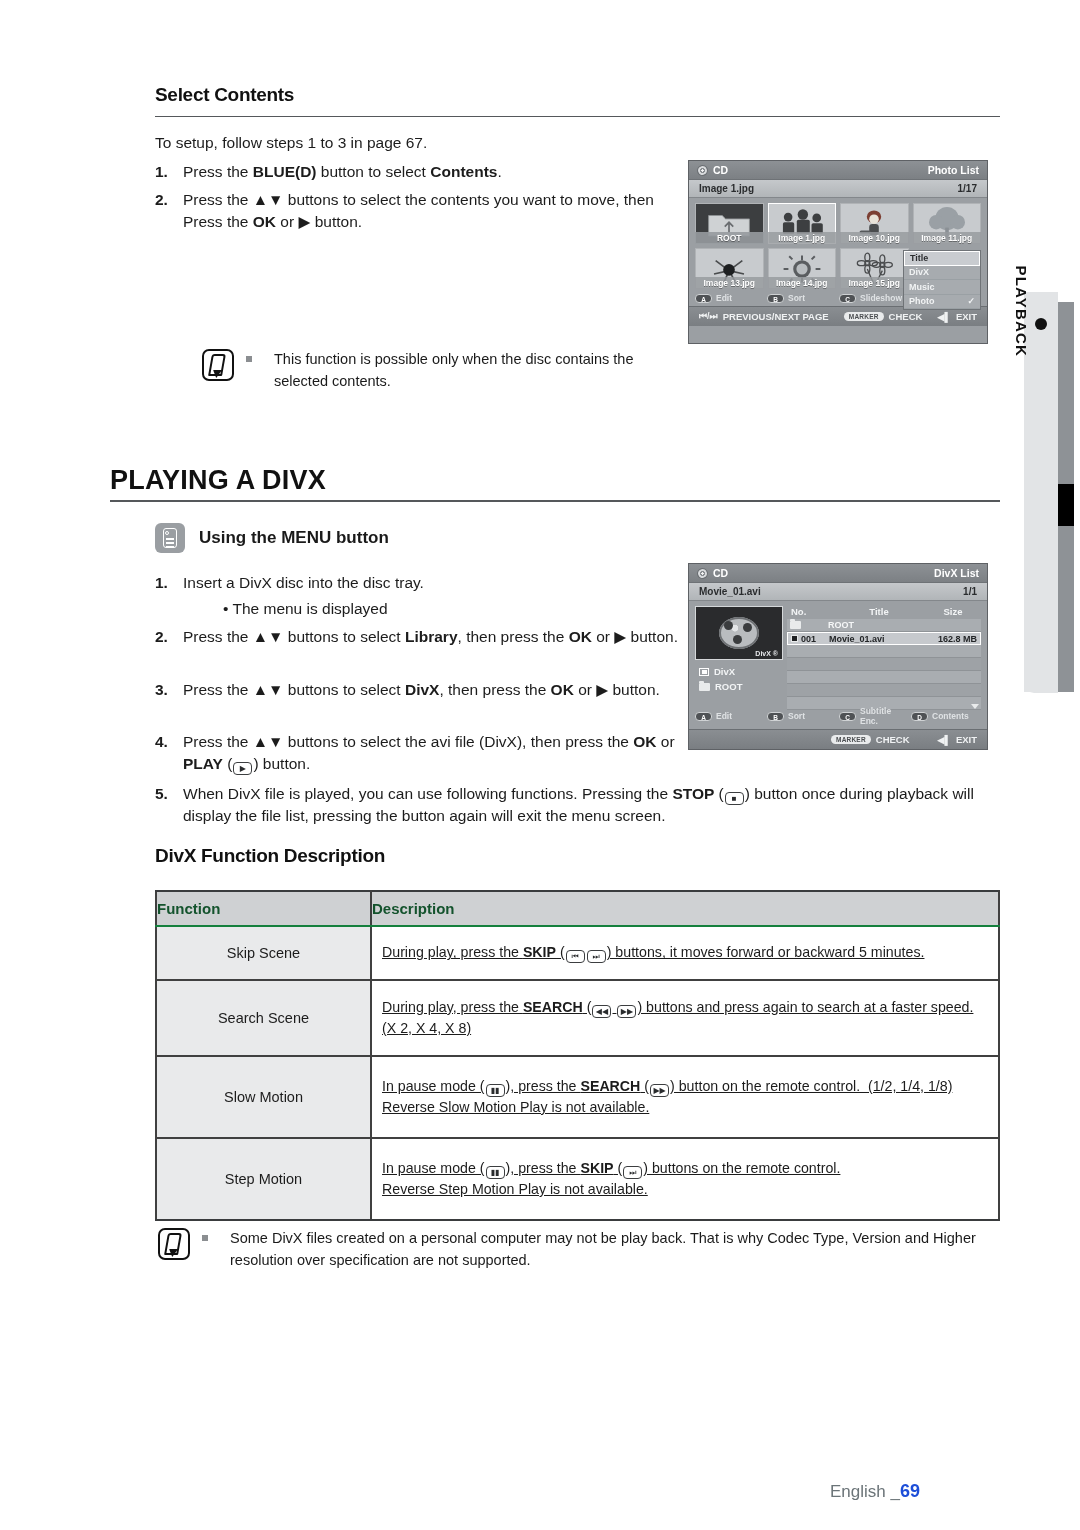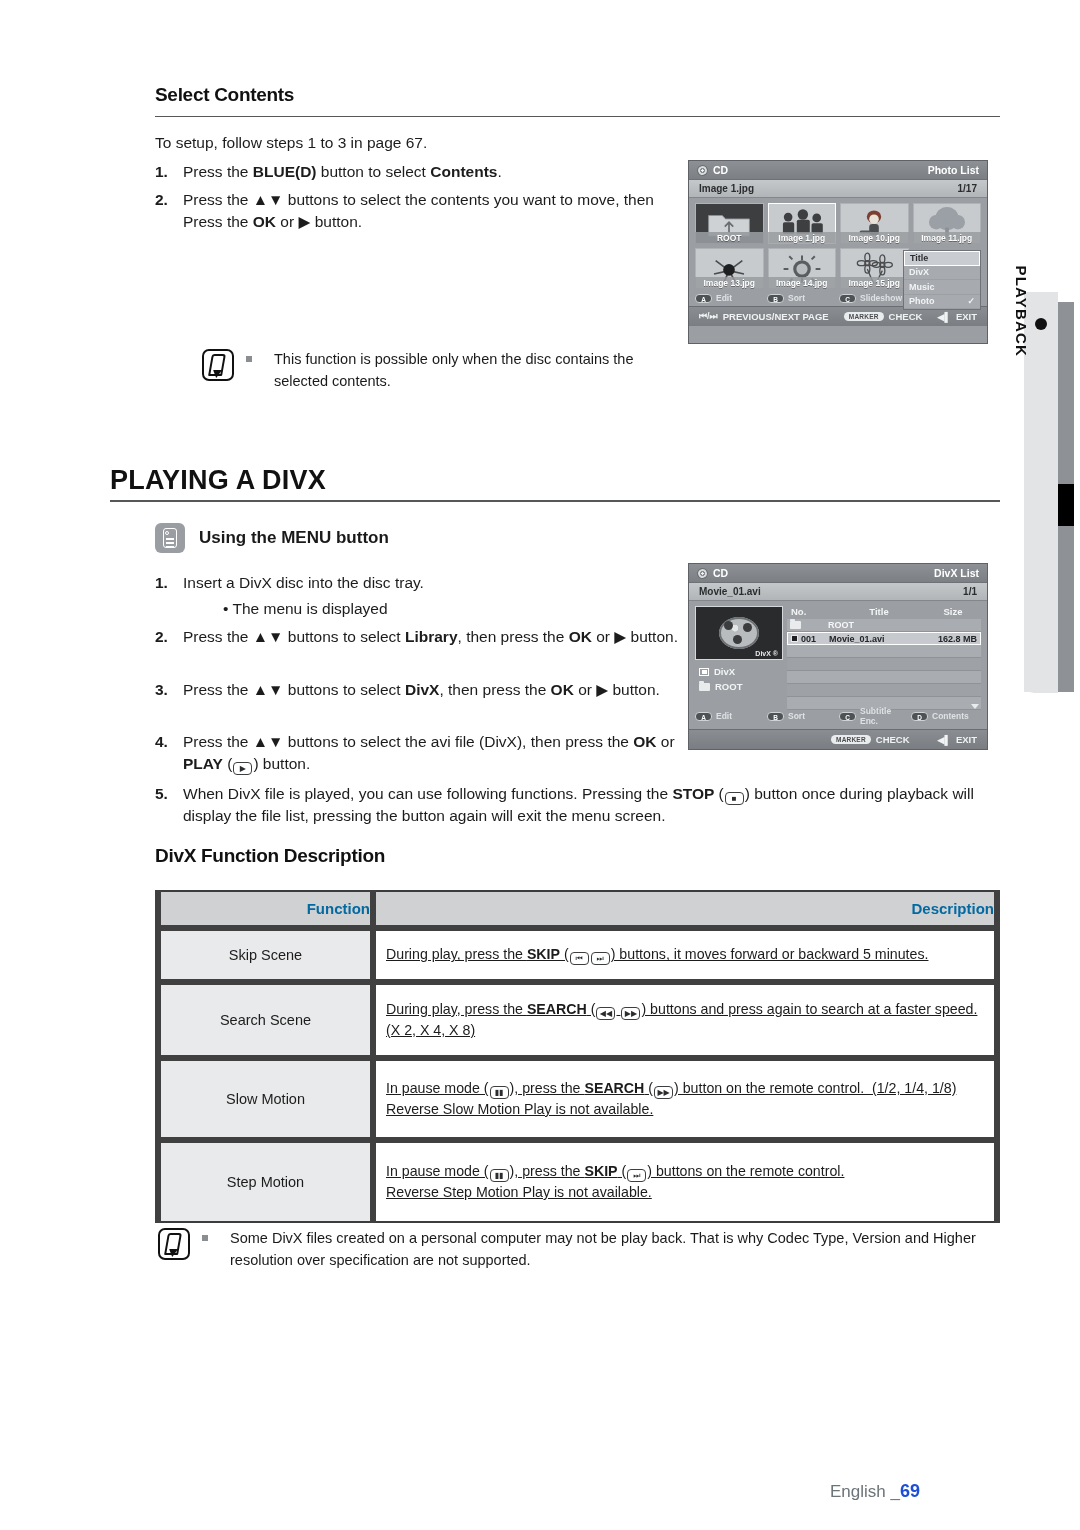--- a/index.html
+++ b/index.html
@@ -221,24 +221,24 @@
   .dv-row.alt{background:#9ea2a6;}
   .dv-row.sel{background:#c6c9cd;color:#232527;border:1.3px solid #fff;}
   .dv-c-no{width:38px;display:flex;align-items:center;gap:3px;}
   .dv-c-title{flex:1;}
   .dv-c-size{width:48px;text-align:right;}
   .chk{width:7px;height:7px;background:#1e2022;border:1px solid #e7e9ea;display:inline-block;}
   .dv-scroll{position:absolute;right:2px;bottom:1px;width:0;height:0;border-left:4px solid transparent;border-right:4px solid transparent;border-top:5px solid #e9ebec;}
 
   
   .tbl { position:absolute; border-collapse:collapse; }
-  .tbl td, .tbl th { border:6px solid #404040; }
+  .tbl td, .tbl th { border:2px solid #404040; }
   .tbl thead th{
-    background:#cfd1d3; font-size:15px; font-weight:bold; color:#0369a1;
-    padding:8px 0; text-align:right;
+    background:#cfd1d3; font-size:15px; font-weight:bold; color:#14532d;
+    padding:8px 0; text-align:left;
     border-top:2.5px solid #3a3c3e; border-bottom:2px solid #15803d;
   }
   .tbl td.fn{
     background:#e9eaeb; text-align:center; font-size:14.5px; color:#1c1c1c;
     width:215px;
   }
   .tbl td.ds{ background:#fff; font-size:14.2px; color:#1c1c1c; padding:8px 10px; line-height:1.5;text-decoration:underline; }
   .tbl tr.last td{ border-bottom:2.5px solid #3a3c3e; }
 
   

